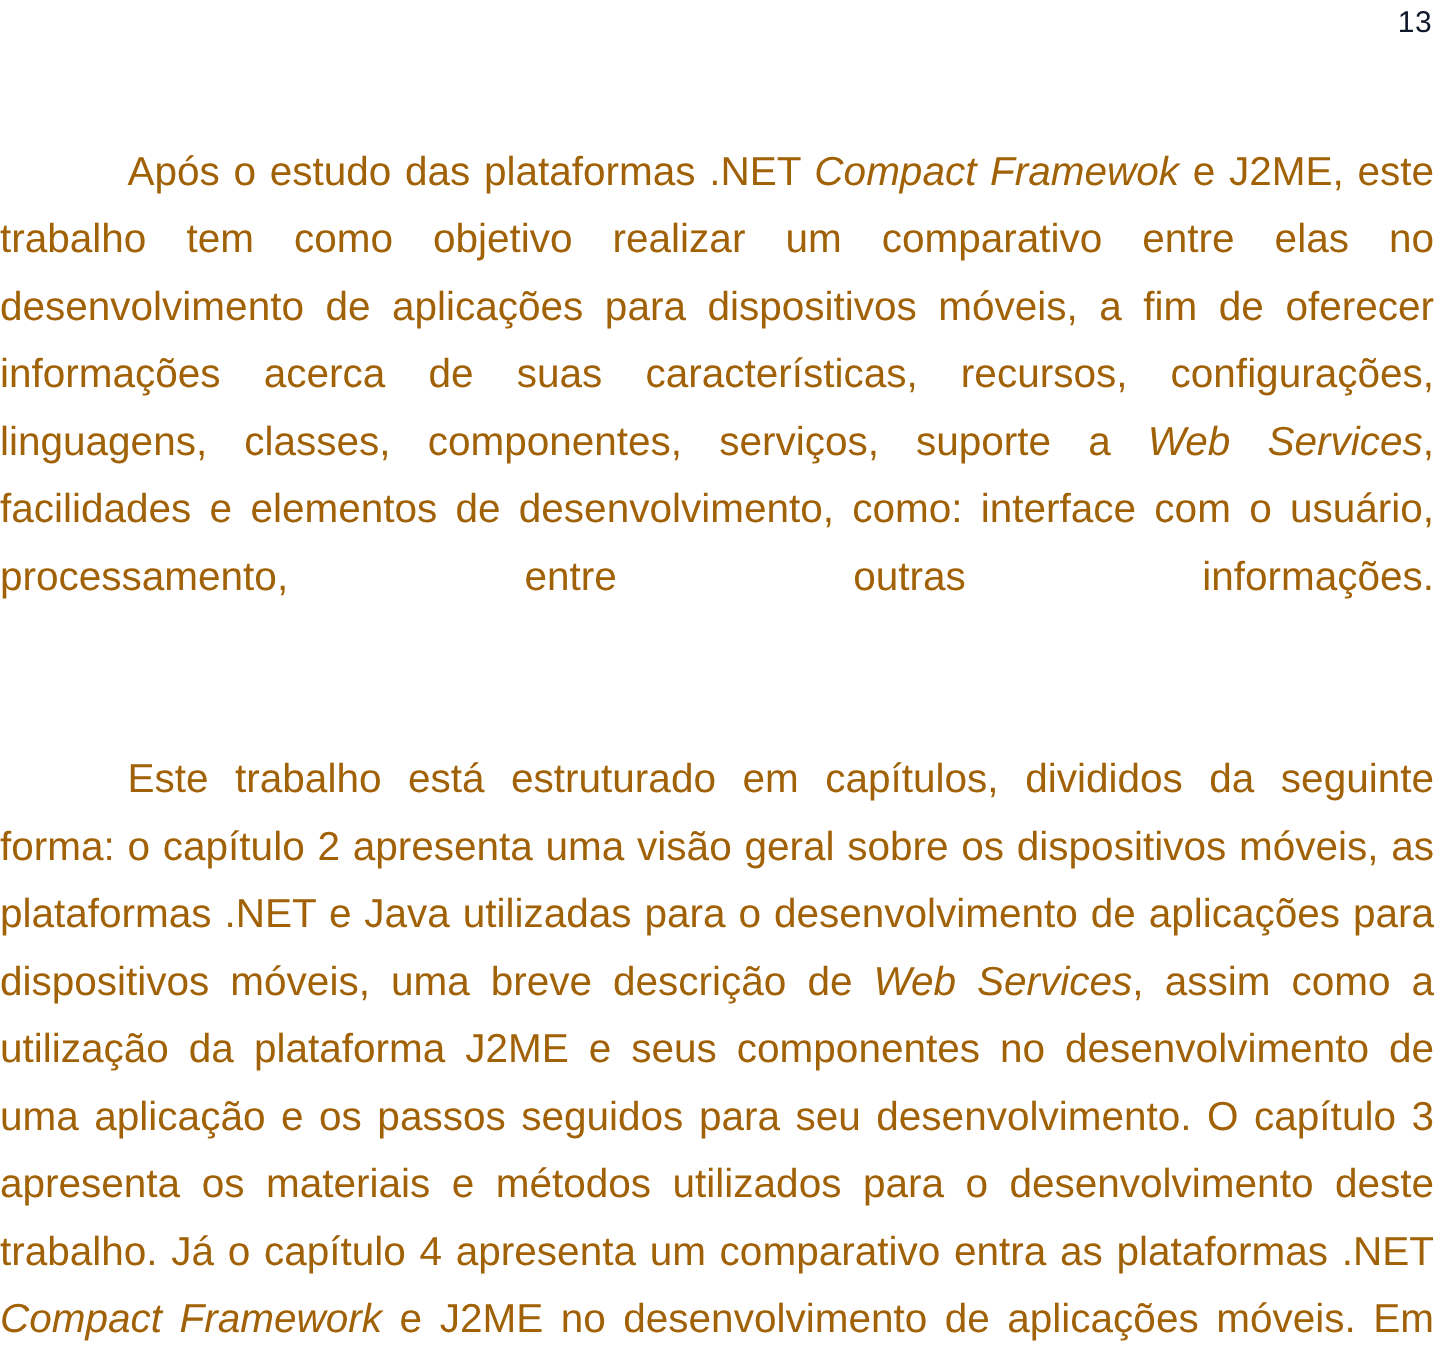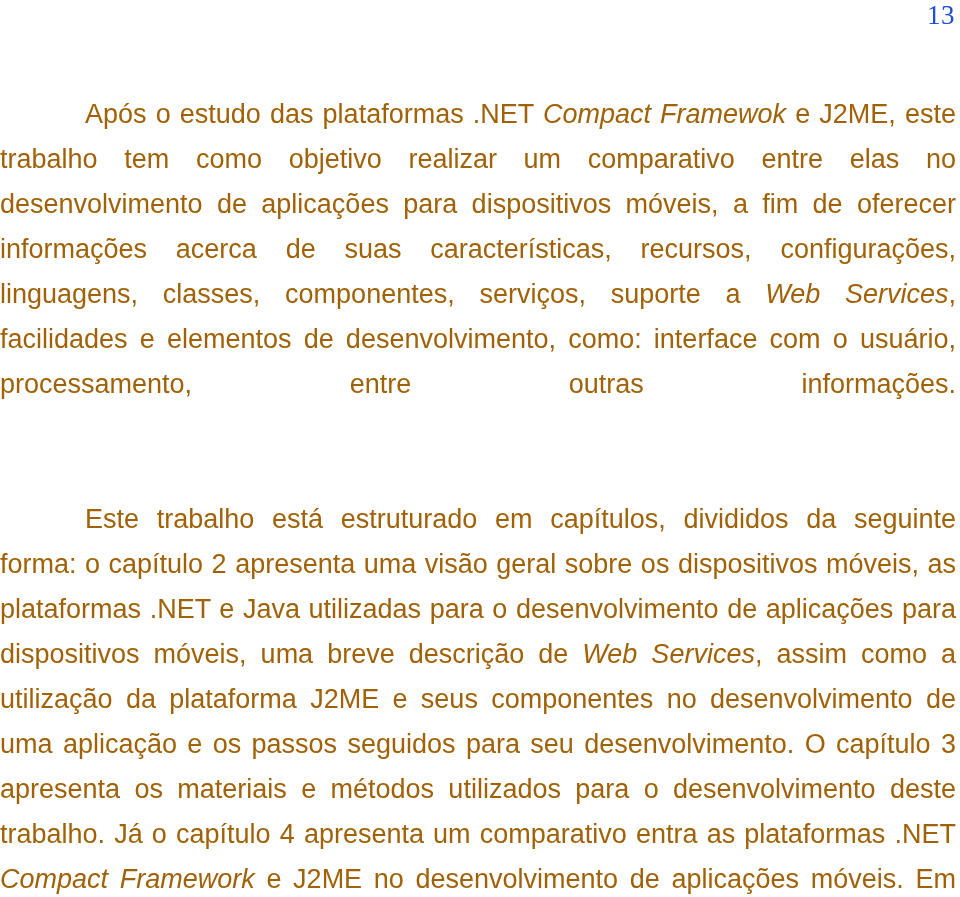--- a/index.html
+++ b/index.html
@@ -27,24 +27,24 @@
   .page-header {
     position: absolute;
     top: 0px;
     left: 0px;
     width: 955px;
     height: 34px;
     text-align: right;
   }
 
   .page-number {
-    font-family: Liberation Serif, serif;
-    font-size: 27px;
+    font-family: Liberation Sans, sans-serif;
+    font-size: 20px;
     line-height: 30px;
-    color: #1d4ed8;
+    color: #0f172a;
     letter-spacing: 0.5px;
   }
 
   
   .body-text {
     position: absolute;
     top: 92px;
     left: 0px;
     width: 956px;
   }

